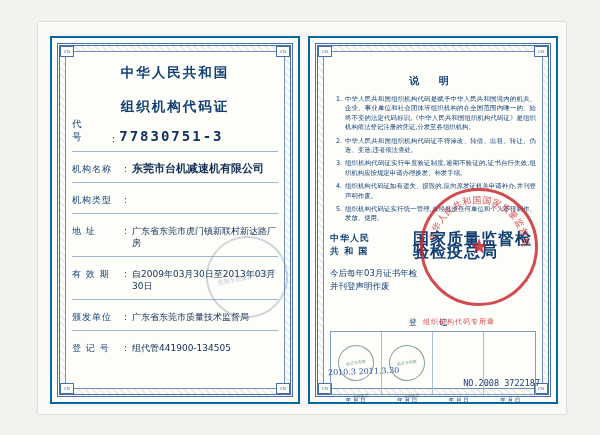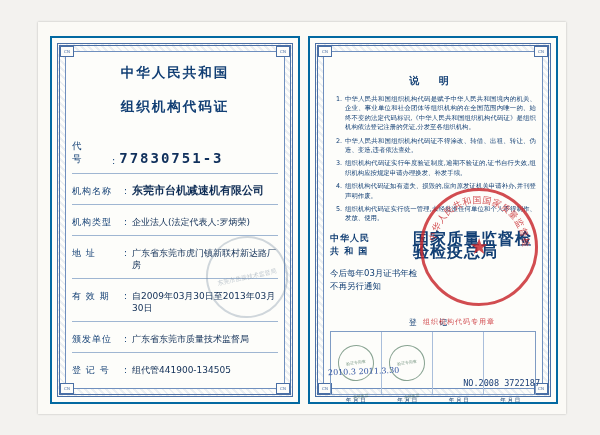--- a/index.html
+++ b/index.html
@@ -53,21 +53,21 @@
 
   
   .title{
     text-align:center;font-weight:bold;color:#123f74;
     letter-spacing:2px;
   }
   .title .l1{font-size:13.5px;margin-top:6px;}
   .title .l2{font-size:13.5px;margin-top:16px;}
 
   .code-row{
-    margin-top:24px;display:flex;align-items:flex-end;
+    margin-top:2px;display:flex;align-items:flex-end;
   }
   .code-label{font-size:9.5px;letter-spacing:6px;color:#123f74;width:40px;}
   .code-colon{font-size:9.5px;color:#123f74;margin-right:4px;}
   .code-value{
     font-family:"DejaVu Sans Mono","Liberation Mono",monospace;
     font-size:14px;font-weight:bold;color:#10305c;letter-spacing:2px;
   }
 
   .field{display:flex;margin-top:11px;font-size:9px;line-height:12px;}
   .field .lab{color:#123f74;width:52px;flex:0 0 52px;letter-spacing:1px;}
@@ -181,21 +181,20 @@
         <div class="field">
           <span class="lab">机构名称</span>
           <span class="col">:</span>
           <span class="val big">东莞市台机减速机有限公司</span>
         </div>
         <div class="sep"></div>
 
         <div class="field">
           <span class="lab">机构类型</span>
           <span class="col">:</span>
-          <span class="val">企业法人(法定代表人:罗炳荣)</span>
         </div>
         <div class="sep"></div>
 
         <div class="field">
           <span class="lab">地    址</span>
           <span class="col">:</span>
           <span class="val">广东省东莞市虎门镇新联村新达路厂房</span>
         </div>
         <div class="sep"></div>
 
@@ -258,21 +257,21 @@
         </div>
 
         <div class="issuer">
           <span class="who" style="white-space:pre-line;">中华人民
 共 和 国</span>
           <span class="org">国家质量监督检验检疫总局</span>
         </div>
 
         <div class="validity">
           <div>今后每年03月证书年检</div>
-          <div>不再另行通知</div>
+          <div>并刊登声明作废</div>
         </div>
 
         <div class="reg-title">登  记</div>
         <div class="reg-grid">
           <div class="reg-cell">
             <span class="mini-seal" style="white-space:pre-line;">验证专用章
 东莞质监</span>
           </div>
           <div class="reg-cell">
             <span class="mini-seal" style="white-space:pre-line;">验证专用章

